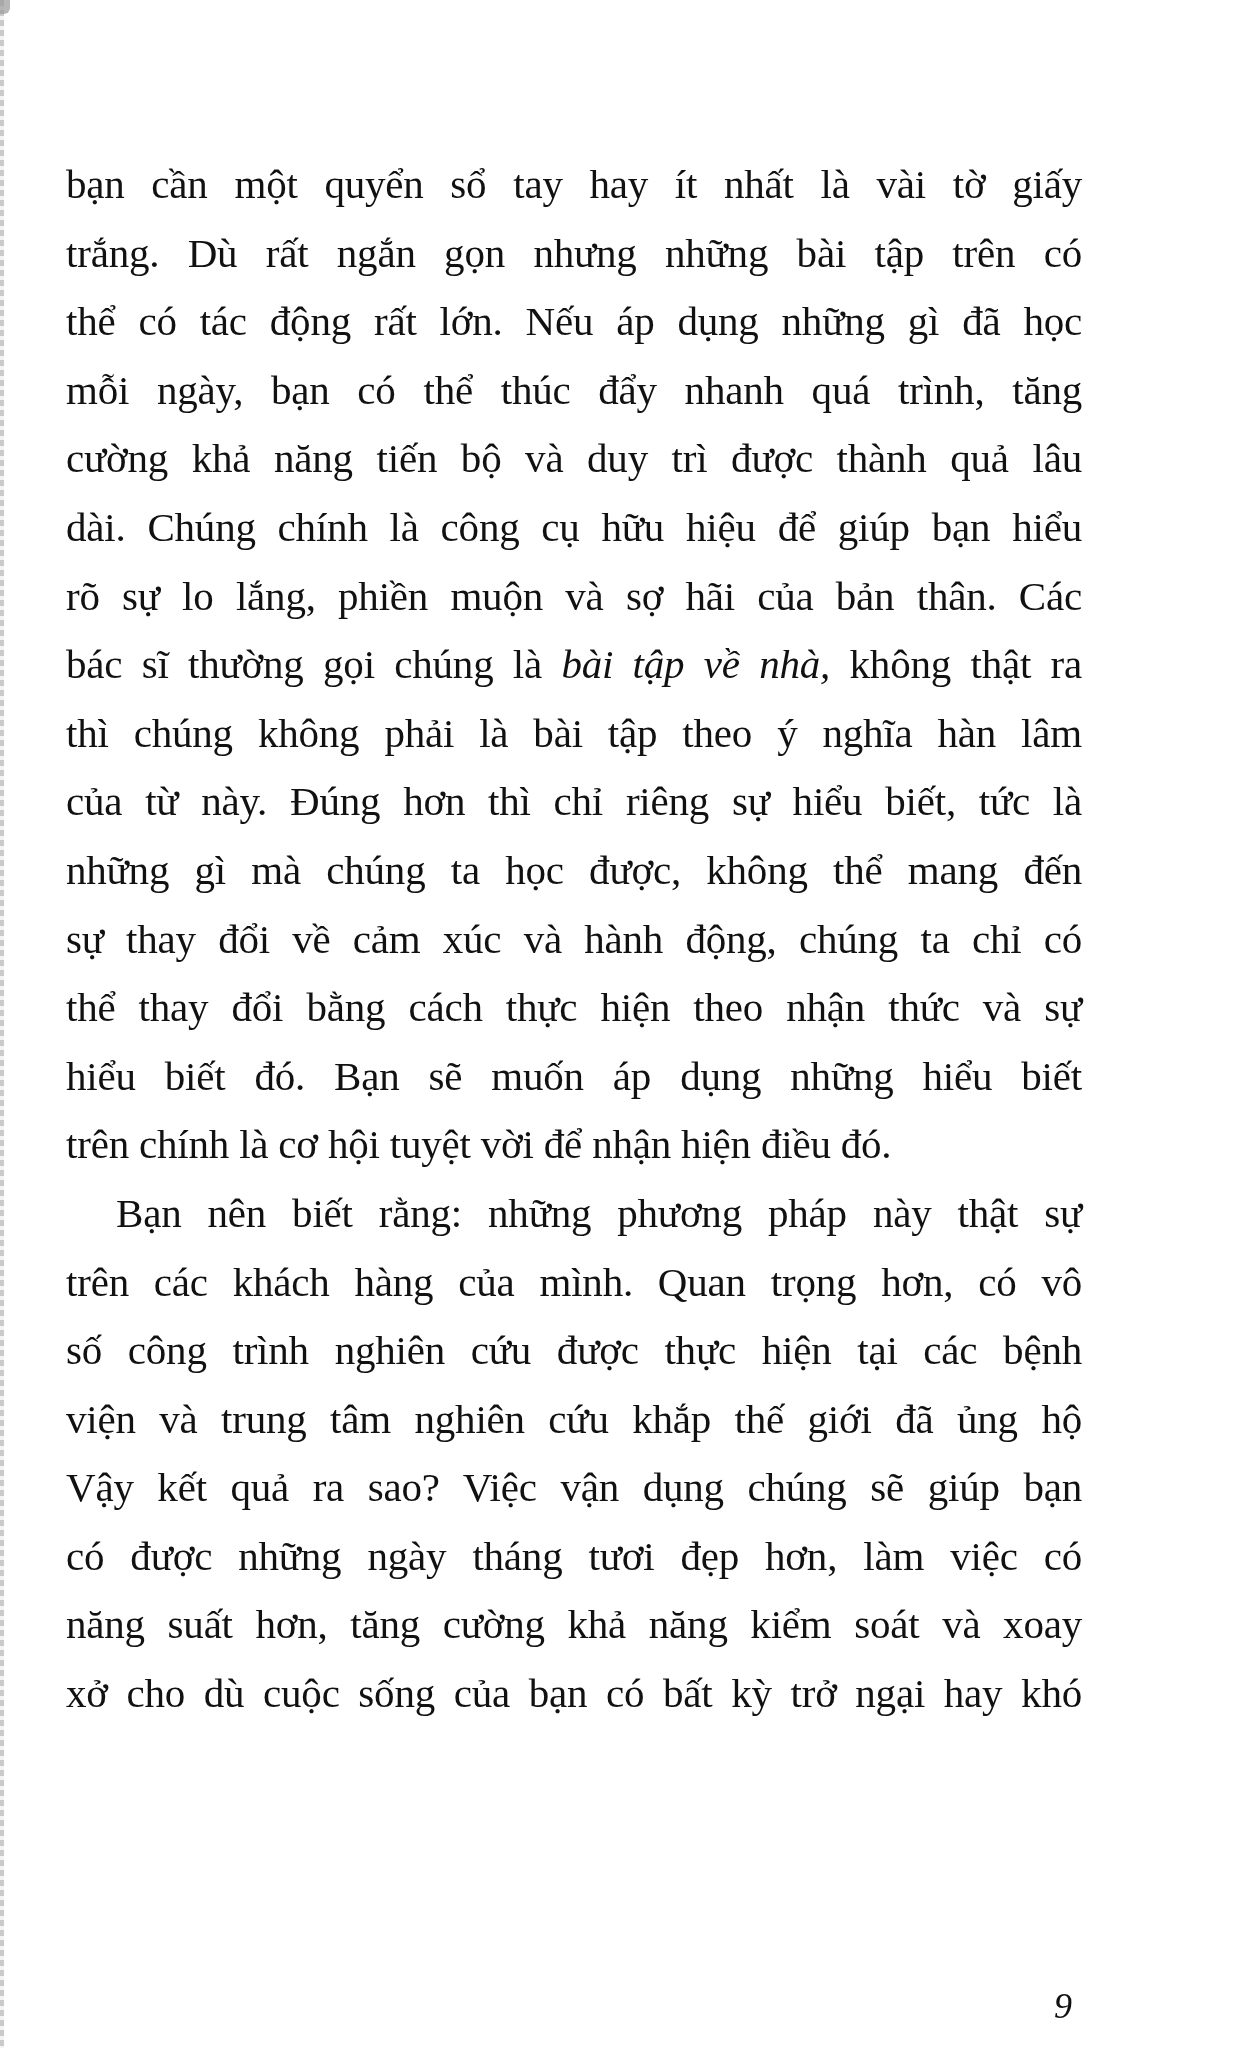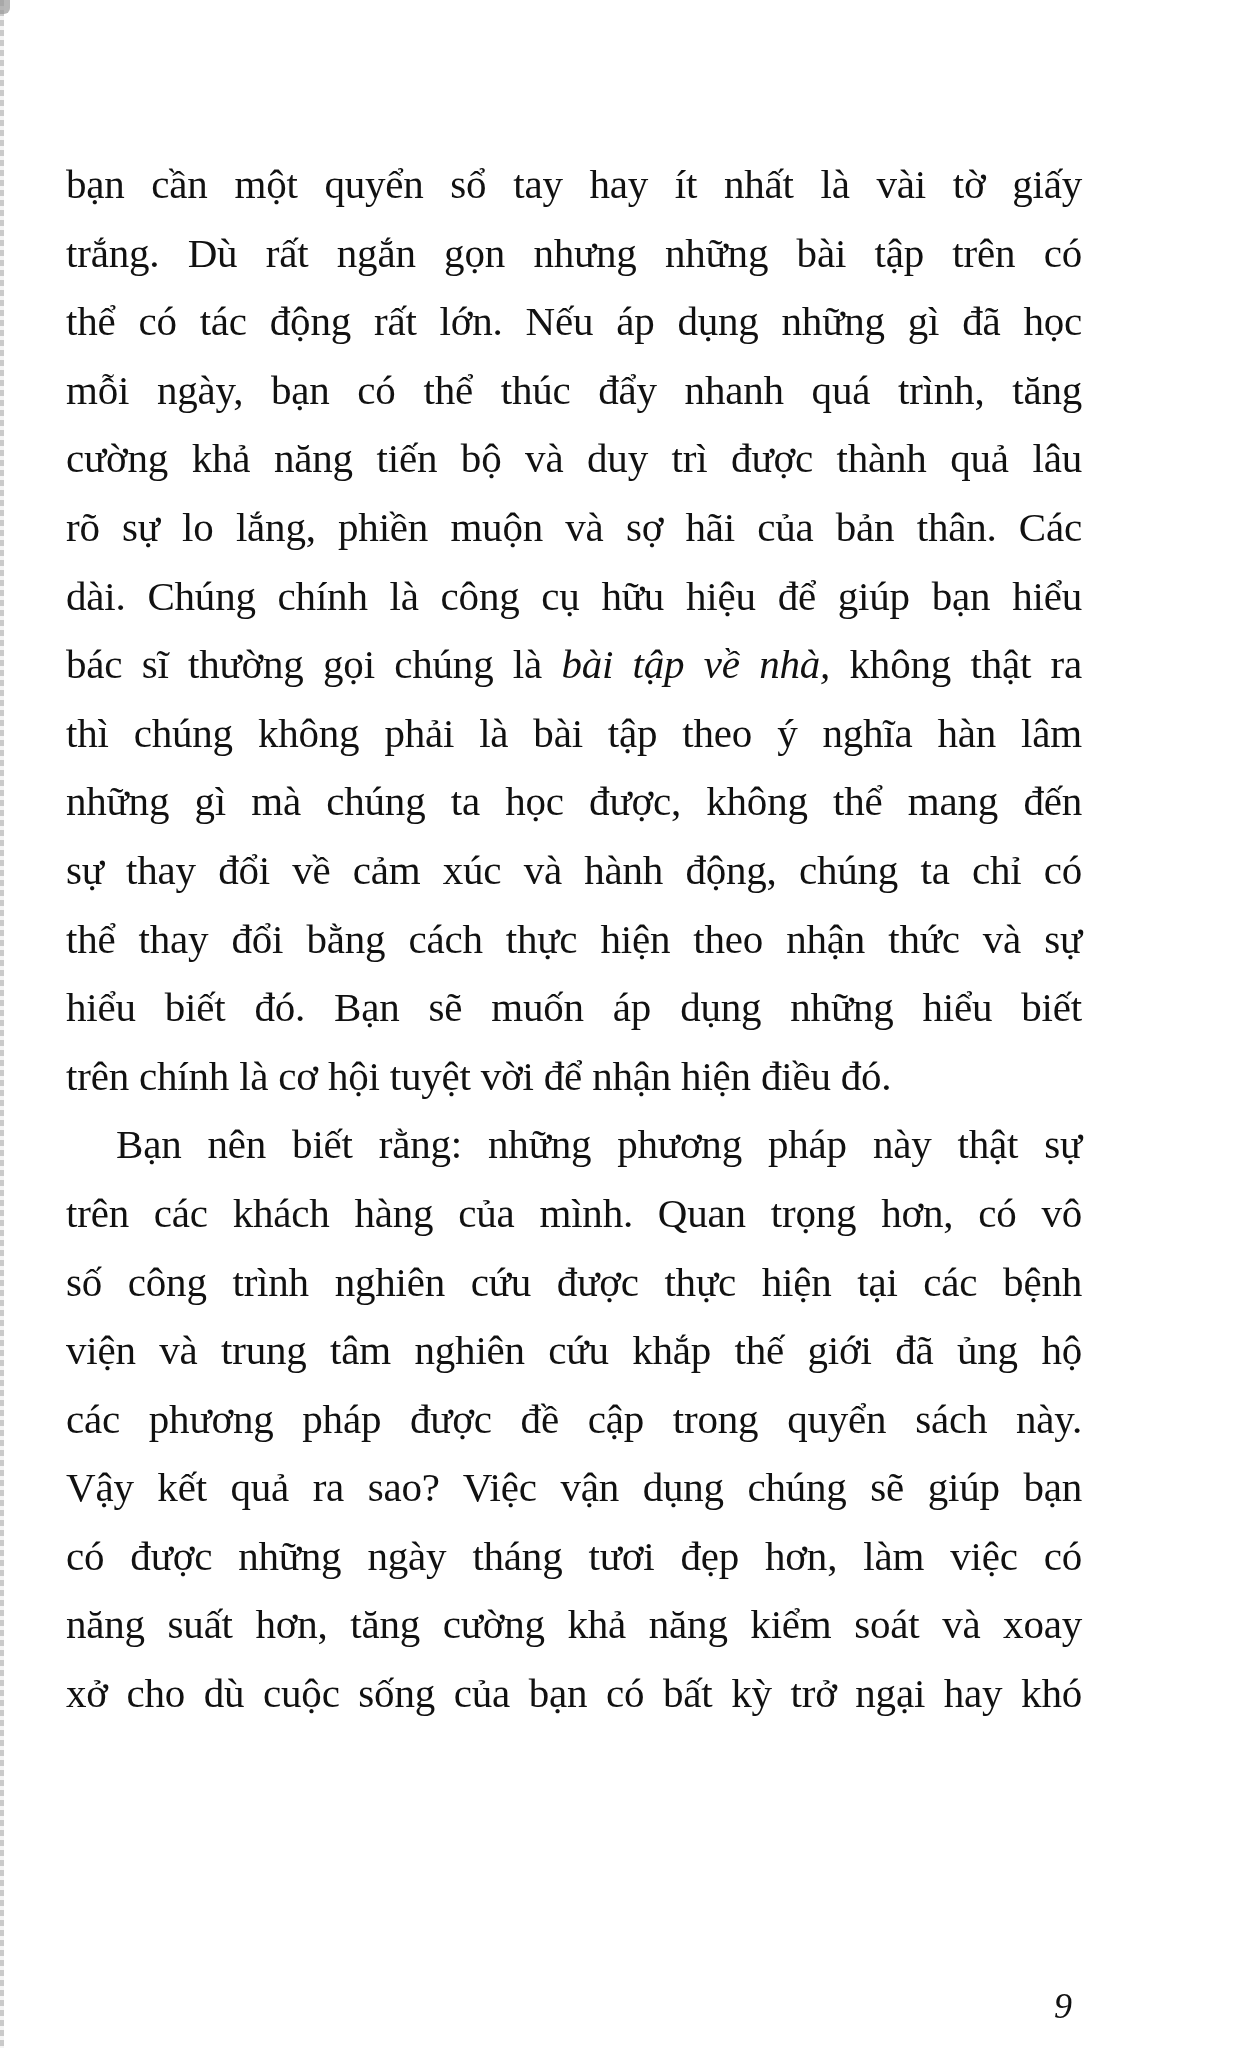--- a/index.html
+++ b/index.html
@@ -83,37 +83,37 @@
 <div class="scan-edge"></div>
 <div class="scan-edge-top"></div>
 
 <div class="page">
   <div class="para p1">
     <span class="line">bạn cần một quyển sổ tay hay ít nhất là vài tờ giấy</span>
     <span class="line">trắng. Dù rất ngắn gọn nhưng những bài tập trên có</span>
     <span class="line">thể có tác động rất lớn. Nếu áp dụng những gì đã học</span>
     <span class="line">mỗi ngày, bạn có thể thúc đẩy nhanh quá trình, tăng</span>
     <span class="line">cường khả năng tiến bộ và duy trì được thành quả lâu</span>
+    <span class="line">dài. Chúng chính là công cụ hữu hiệu để giúp bạn hiểu</span>
     <span class="line">rõ sự lo lắng, phiền muộn và sợ hãi của bản thân. Các</span>
-    <span class="line">dài. Chúng chính là công cụ hữu hiệu để giúp bạn hiểu</span>
     <span class="line"><span>bác sĩ thường gọi chúng là </span><em class="it">bài tập về nhà,</em><span> không thật ra</span></span>
     <span class="line">thì chúng không phải là bài tập theo ý nghĩa hàn lâm</span>
+    <span class="line">của từ này. Đúng hơn thì chỉ riêng sự hiểu biết, tức là</span>
     <span class="line">những gì mà chúng ta học được, không thể mang đến</span>
     <span class="line">sự thay đổi về cảm xúc và hành động, chúng ta chỉ có</span>
     <span class="line">thể thay đổi bằng cách thực hiện theo nhận thức và sự</span>
     <span class="line">hiểu biết đó. Bạn sẽ muốn áp dụng những hiểu biết</span>
     <span class="line last">trên chính là cơ hội tuyệt vời để nhận hiện điều đó.</span>
   </div>
 
   <div class="para p2">
     <span class="line indent">Bạn nên biết rằng: những phương pháp này thật sự</span>
     <span class="line">trên các khách hàng của mình. Quan trọng hơn, có vô</span>
     <span class="line">số công trình nghiên cứu được thực hiện tại các bệnh</span>
     <span class="line">viện và trung tâm nghiên cứu khắp thế giới đã ủng hộ</span>
-    <span class="line">các phương pháp được đề cập trong quyển sách này.</span>
     <span class="line">Vậy kết quả ra sao? Việc vận dụng chúng sẽ giúp bạn</span>
     <span class="line">có được những ngày tháng tươi đẹp hơn, làm việc có</span>
     <span class="line">năng suất hơn, tăng cường khả năng kiểm soát và xoay</span>
     <span class="line">xở cho dù cuộc sống của bạn có bất kỳ trở ngại hay khó</span>
   </div>
 </div>
 
 <div class="folio">9</div>
 
 </body></html>

